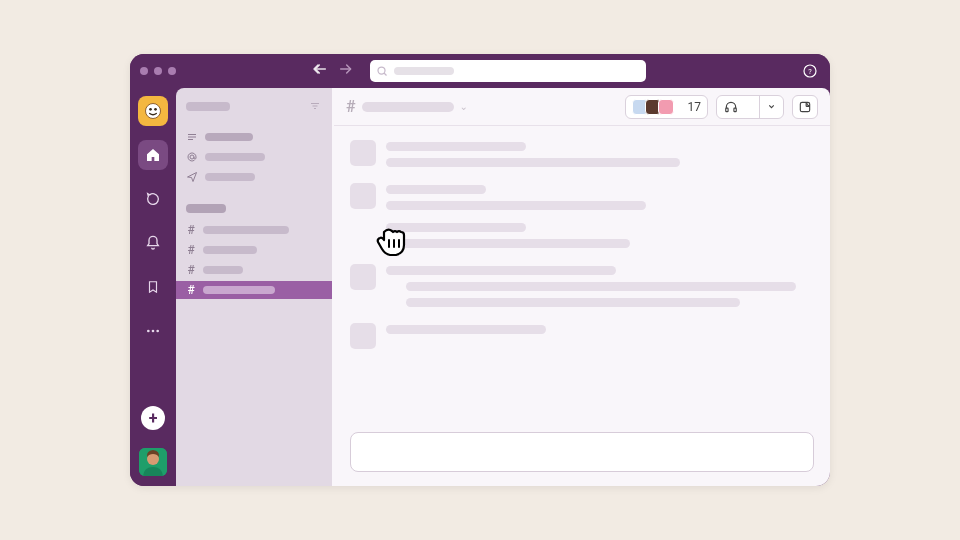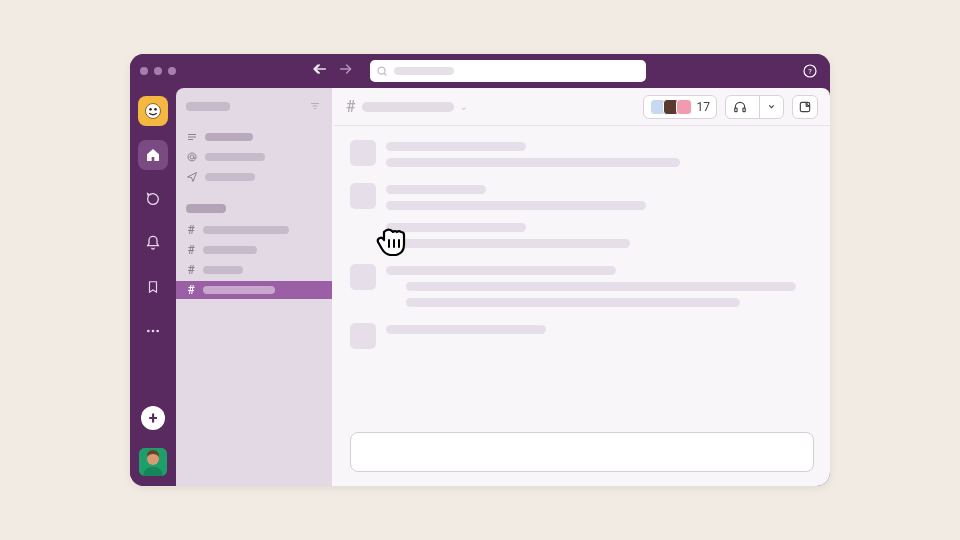--- a/index.html
+++ b/index.html
@@ -166,21 +166,21 @@
     display:flex; align-items:center; gap:6px;
     color:#b7adb9;
   }
   .chan-title .hash-big { font-size:16px; font-weight:600; }
   .chan-title .tph { width: 92px; height: 10px; border-radius:5px; background:#e3dbe5; }
   .chan-title .chev { font-size:10px; opacity:.7;}
   .hdr-spacer { flex:1; }
   .pill {
     height: 24px; border:1px solid #dad1dc; border-radius: 6px;
     background:#fff;
-    display:flex; align-items:center; gap:5px; padding: 0 6px;
+    display:flex; align-items:center; gap:14px; padding: 0 6px;
     font-size: 12px; color:#444;
   }
   .avatars { display:flex; }
   .ava { width:16px; height:16px; border-radius:4px; margin-left:-3px; border:1.5px solid #fff; }
   .ava:first-child{margin-left:0;}
   .ava.a1{background:#c7d9f0;}
   .ava.a2{background:#5b3a2e;}
   .ava.a3{background:#f29bb0;}
   .pill.split { padding:0; }
   .pill.split .seg { padding:0 7px; height:100%; display:flex; align-items:center; }

